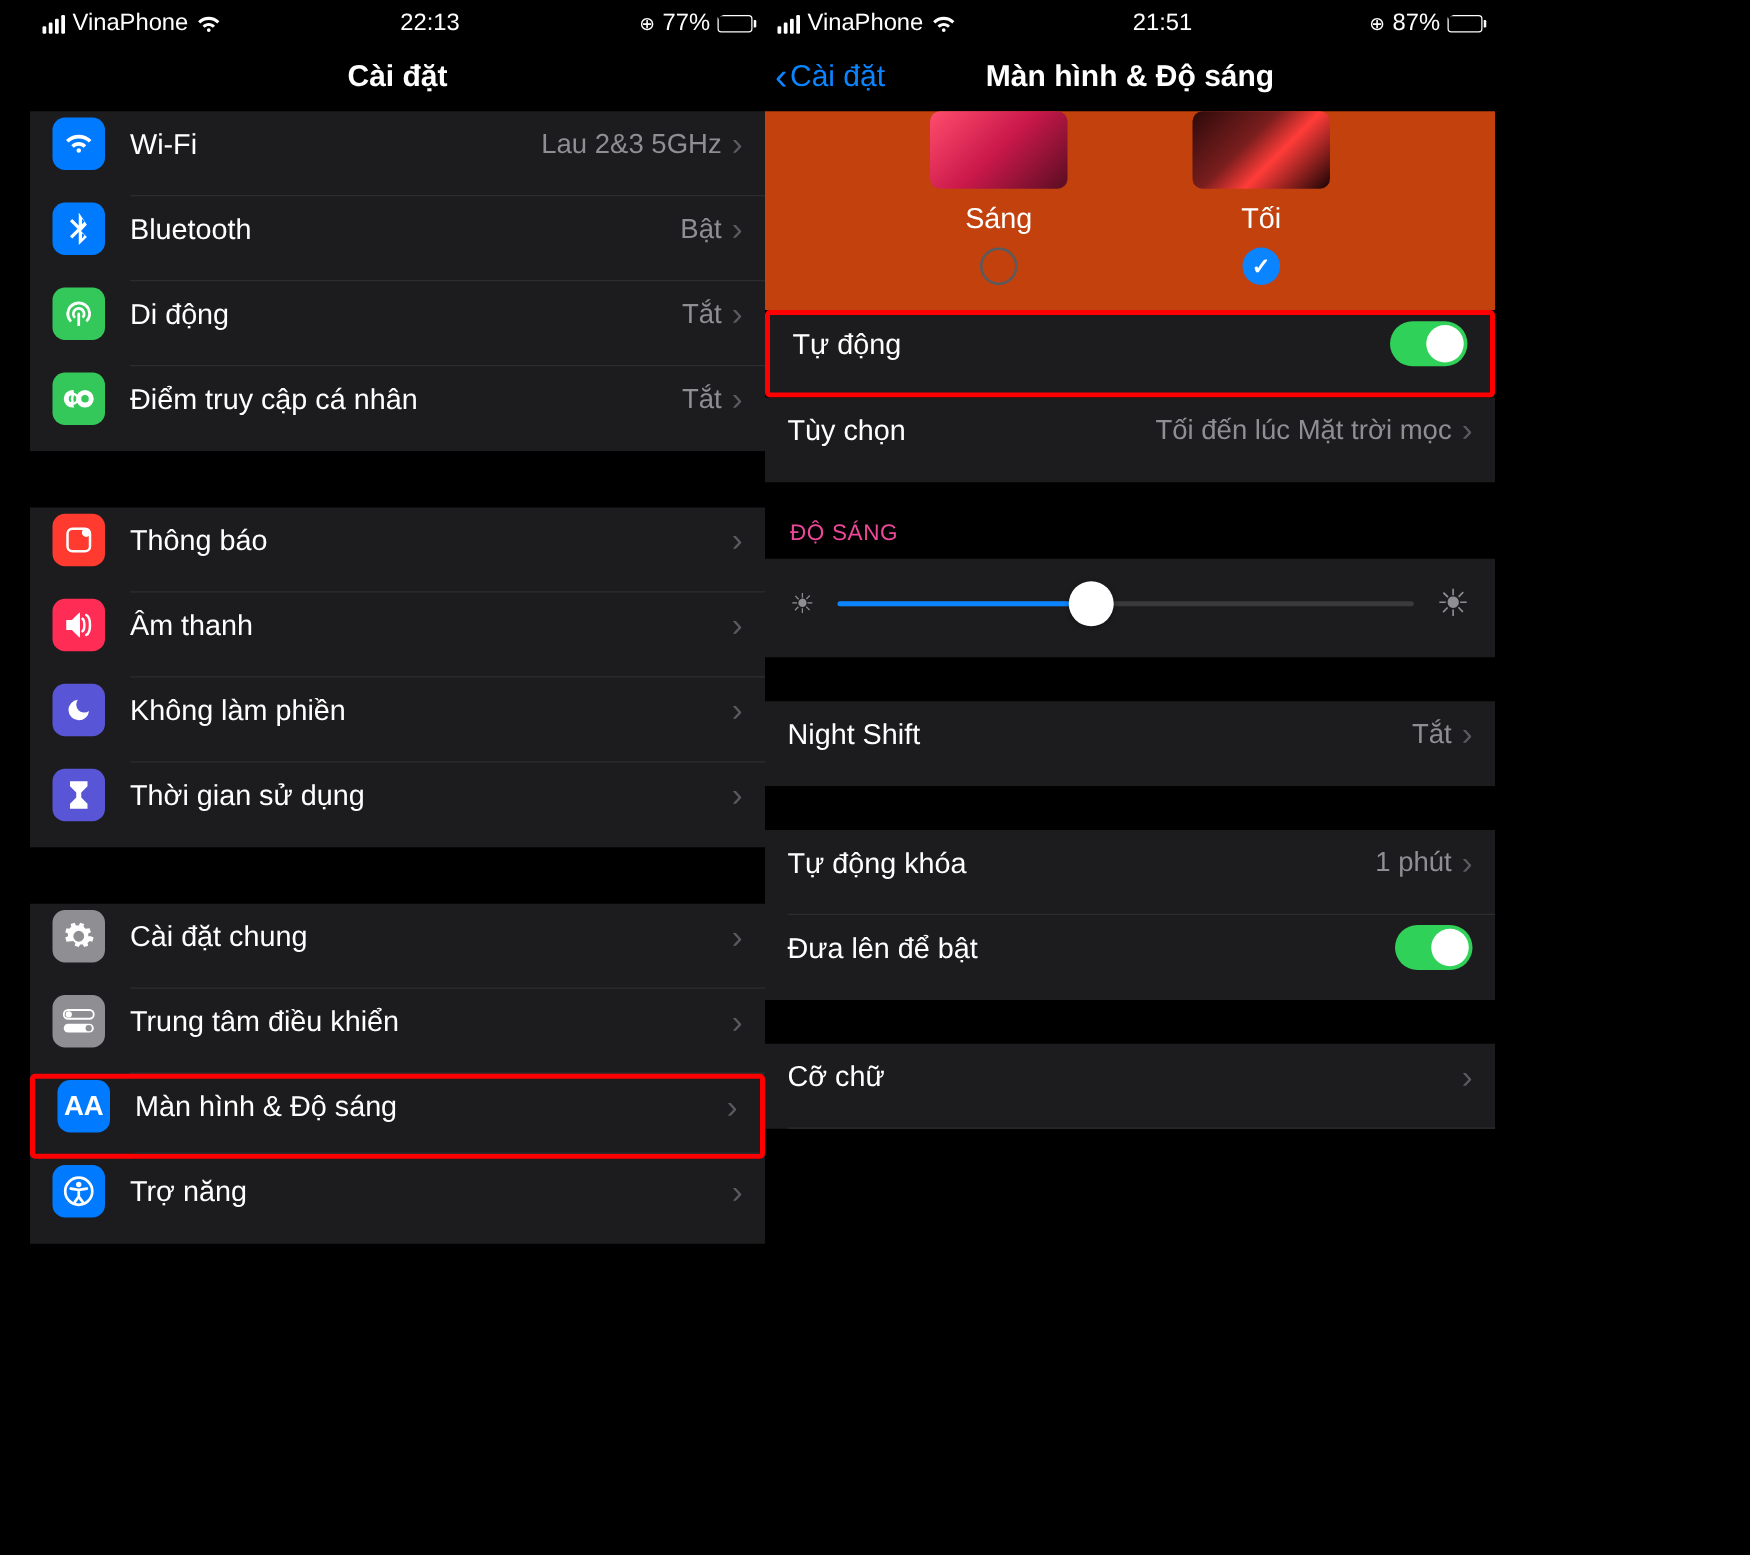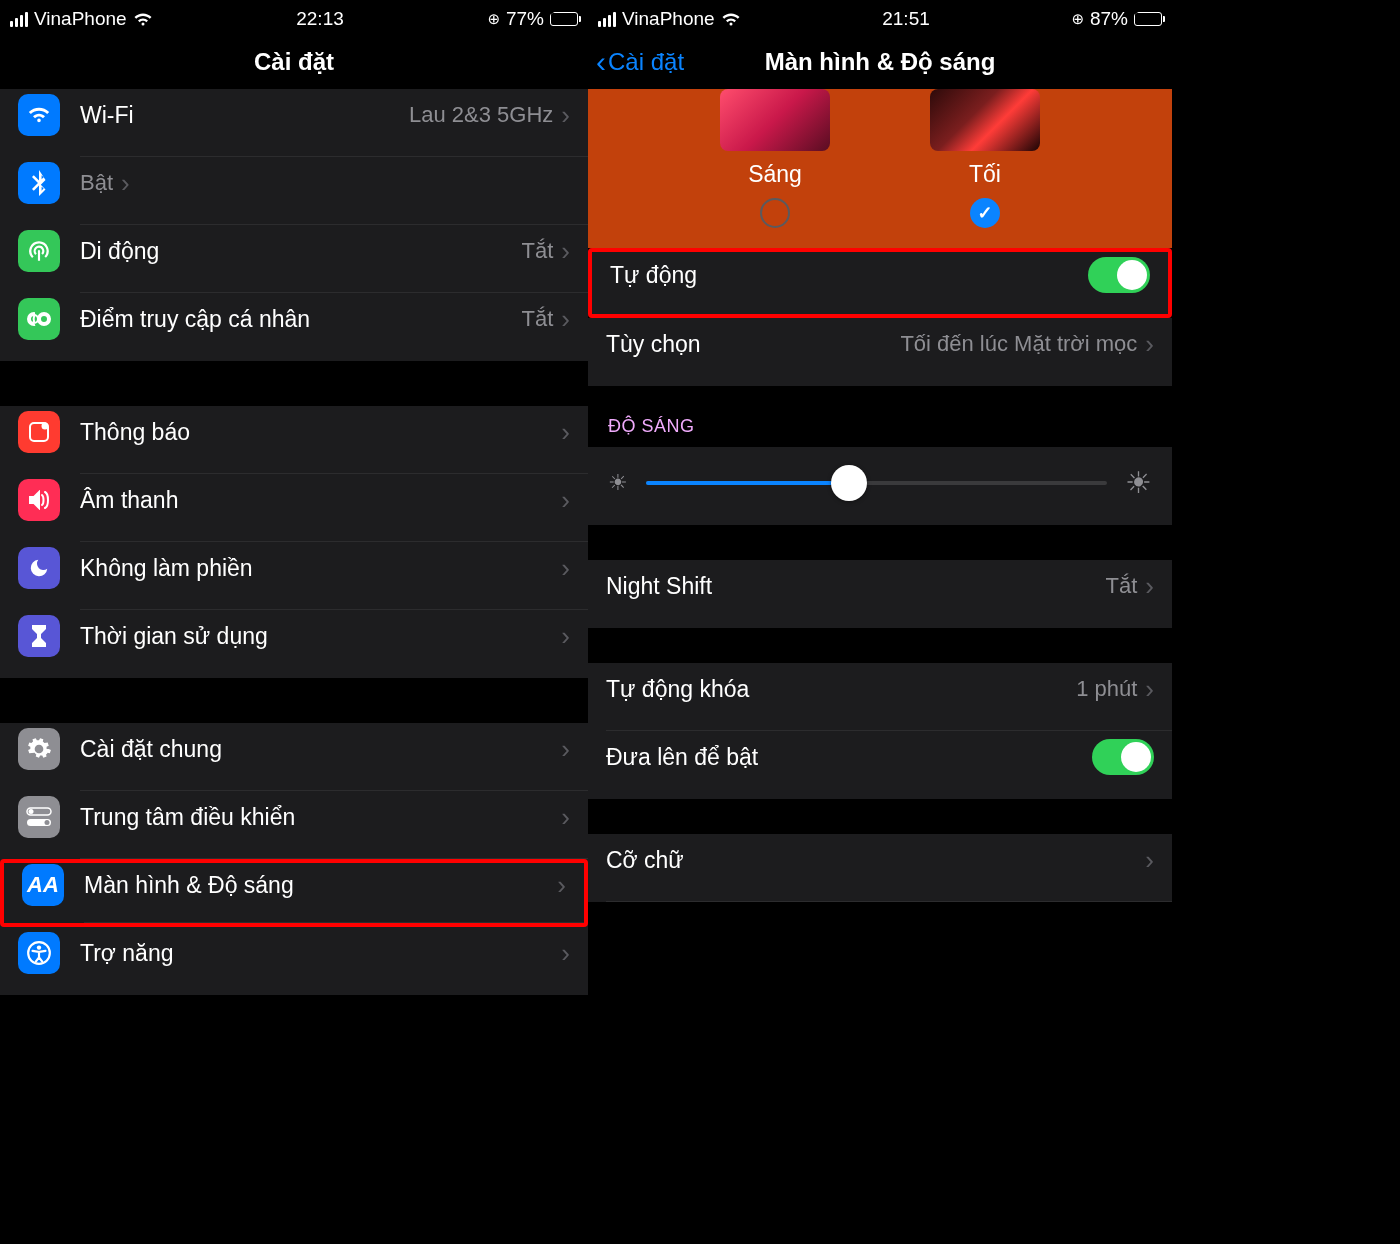--- a/index.html
+++ b/index.html
@@ -4,21 +4,21 @@
 <style>
   * { box-sizing: border-box; margin: 0; padding: 0; }
   body {
     background: #000;
     font-family: -apple-system, "Helvetica Neue", Arial, sans-serif;
     color: #fff;
     width: 1400px;
     height: 1244px;
     overflow: hidden;
   }
-  .container { display: flex; width: 1260px; height: 1244px; }
+  .container { display: flex; width: 1260px; height: 1244px; margin-left: 24px; }
   .panel { width: 700px; height: 100%; position: relative; }
   .panel-left { width: 588px; background: #000; }
   .panel-right { width: 584px; margin-left: 0; background: #000; }
 
   .status-bar {
     display: flex; align-items: center; justify-content: space-between;
     padding: 4px 10px 0 10px; height: 34px; font-size: 19px; font-weight: 500;
   }
   .status-left { display: flex; align-items: center; gap: 6px; }
   .status-right { display: flex; align-items: center; gap: 6px; }
@@ -68,21 +68,21 @@
     display: flex; align-items: center; justify-content: center; flex-shrink: 0;
     font-size: 22px; color:#fff;
   }
   .row .label { font-size: 23px; flex: 1; }
   .row .value { font-size: 22px; color: #8e8e93; margin-right: 8px; }
   .row .chevron { color: #5a5a5f; font-size: 26px; }
 
   .highlight-box { border: 4px solid #ff0000; border-radius: 4px; }
 
   .section-header {
-    color: #f0abfc; font-size: 18px; letter-spacing: 0.5px;
+    color: #ec4899; font-size: 18px; letter-spacing: 0.5px;
     padding: 30px 20px 10px 20px; text-transform: uppercase; background:#000;
   }
 
   
   .appearance-row { display:flex; justify-content:center; gap:100px; padding: 0 0 20px 0; background:#c2410c;}
   .appearance-item { text-align:center; }
   .thumb { width:110px; height:62px; border-radius:8px; overflow:hidden; margin-bottom:10px; background:#000;}
   .thumb-light { background: linear-gradient(135deg,#ff4d6d 0%, #c9184a 50%, #590d22 100%); }
   .thumb-dark { background: linear-gradient(135deg,#2d0a0a 0%, #7b1e1e 40%, #ff3c38 60%, #1a0404 100%); }
   .appearance-item .alabel { font-size:23px; margin-bottom:10px; display:block;}
@@ -169,20 +169,21 @@
         <div class="value">Lau 2&amp;3 5GHz</div>
         <div class="chevron">›</div>
         <div class="sep"></div>
       </div>
       <div class="row">
         <div class="icon-box ic-bt">
           <svg width="16" height="26" viewBox="0 0 12 20">
               <path d="M6 0v8L2 4 .6 5.4 5.2 10 .6 14.6 2 16l4-4v8l5-5-3.6-3.6L11 7.6 6 0zm2 4l1.6 1.6L8 7.2V4zm0 12v-3.2L9.6 14 8 16z" fill="#fff"></path>
             </svg>
         </div>
+        <div class="label">Bluetooth</div>
         <div class="value">Bật</div>
         <div class="chevron">›</div>
         <div class="sep"></div>
       </div>
       <div class="row">
         <div class="icon-box ic-cell">
           <svg width="26" height="26" viewBox="0 0 24 24">
               <path d="M12 7a5 5 0 00-5 5c0 1.4.6 2.7 1.5 3.6l1.4-1.4A3 3 0 0112 9a3 3 0 012.1 5.1l1.4 1.4A5 5 0 0012 7zm0-4a9 9 0 00-6.4 15.4l1.4-1.4A7 7 0 1119 12a7 7 0 01-2 4.9l1.4 1.4A9 9 0 0012 3zm0 8a1 1 0 00-1 1v9h2v-9a1 1 0 00-1-1z" fill="#fff"></path>
             </svg>
         </div>
@@ -269,21 +270,21 @@
               <circle cx="5" cy="4.5" r="2.5" fill="#fff"></circle>
               <rect x="1" y="12" width="24" height="7" rx="3.5" fill="#fff"></rect>
               <circle cx="21" cy="15.5" r="2.5" fill="#8e8e93"></circle>
             </svg>
         </div>
         <div class="label">Trung tâm điều khiển</div>
         <div class="chevron">›</div>
         <div class="sep"></div>
       </div>
       <div class="row highlight-box" style="background:#1c1c1e;">
-        <div class="icon-box ic-display" style="font-weight:700;font-style:italic;">AA</div>
+        <div class="icon-box ic-display" style="font-weight:700;">AA</div>
         <div class="label">Màn hình &amp; Độ sáng</div>
         <div class="chevron">›</div>
         <div class="sep"></div>
       </div>
       <div class="row">
         <div class="icon-box ic-access">
           <svg width="26" height="26" viewBox="0 0 24 24">
               <circle cx="12" cy="12" r="10" fill="none" stroke="#fff" stroke-width="2"></circle>
               <circle cx="12" cy="7" r="2" fill="#fff"></circle>
               <path d="M6 10l6 1 6-1M12 11v5m0 0l-3 4m3-4l3 4" stroke="#fff" stroke-width="2" stroke-linecap="round"></path>

